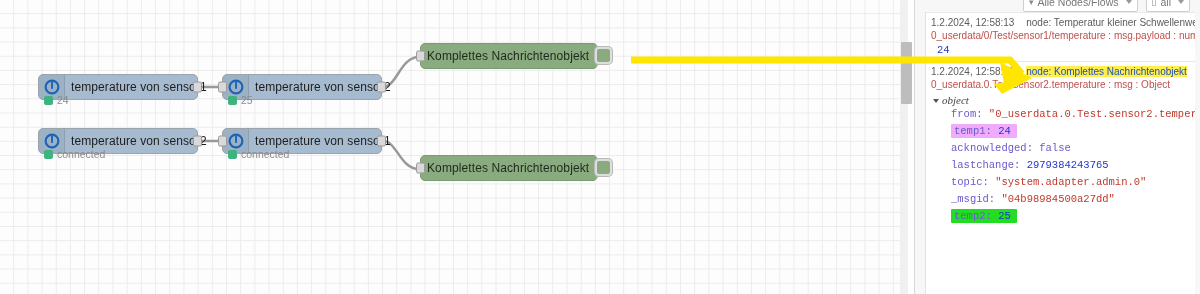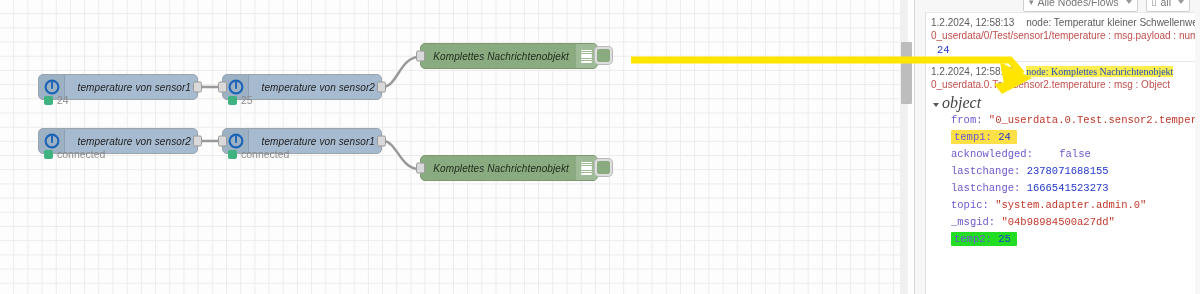--- a/index.html
+++ b/index.html
@@ -40,24 +40,23 @@
   .node .icon-box {
     width: 26px; height: 100%;
     border-right: 1px solid rgba(0,0,0,.10);
     background: rgba(0,0,0,.05);
     border-radius: 4px 0 0 4px;
     display: flex; align-items: center; justify-content: center;
     flex: 0 0 26px;
   }
   .node .label {
     flex: 1 1 auto;
-    font-style: italic;
-    font-size: 10px;
+    font-size: 12px;
     color: #1d1d1d;
-    text-align: right;
+    text-align: center;
     white-space: nowrap;
     padding: 0 6px;
     letter-spacing: .1px;
   }
   .node.out .label { color: #1d2a1c; }
 
   .node .icon-box-right {
     width: 22px; height: 100%;
     border-left: 1px solid rgba(0,0,0,.10);
     background: rgba(255,255,255,.18);
@@ -154,46 +153,46 @@
     width: 270px; height: 282px;
     background: #fff;
     border-left: 1px solid #e2e2e2;
     border-top: 1px solid #e9e9e9;
     overflow: hidden;
   }
   .dbg-msg { border-bottom: 1px solid #e8e8e8; padding: 4px 5px 5px 5px; }
   .dbg-head { font-size: 10px; color: #5c5c5c; white-space: nowrap; }
   .dbg-head .ts { color: #5c5c5c; text-align: right; }
   .dbg-head .nodename { margin-left: 9px; }
-  .dbg-head .nodename.hl { background: #ffee4f; color: #1b4fbf; font-family: Liberation Serif, serif; }
+  .dbg-head .nodename.hl { background: #ffee4f; color: #1b4fbf; }
   .dbg-topic {
     font-size: 10px; color: #c0504d; margin-top: 2px; white-space: nowrap;
   }
   .dbg-value {
     font-size: 10.5px; color: #2236c9; margin-top: 3px; padding-left: 6px;
     font-family: "Liberation Mono", monospace;
   }
 
   
   .obj-tree { padding: 4px 2px 4px 4px; font-family: "Liberation Mono", monospace; font-size: 10.5px; }
-  .obj-root { color: #444; font-style: italic; font-family: "Liberation Serif", serif; font-size: 16px; }
+  .obj-root { color: #444; font-style: italic; font-family: "Liberation Serif", serif; font-size: 11px; }
   .tri {
     display: inline-block; width: 0; height: 0;
     border-left: 4px solid #555;
     border-top: 3.5px solid transparent;
     border-bottom: 3.5px solid transparent;
     margin-right: 3px;
     transform: rotate(90deg) translateY(1px);
   }
   .prop { padding: 2px 0 2px 16px; line-height: 13px; white-space: nowrap; }
   .prop .k { color: #6a5acd; }
   .prop .v-str  { color: #c0392b; }
   .prop .v-num  { color: #2236c9; }
-  .prop .v-bool { color: #6a5acd; margin-left: 20px; }
-  .prop .hl-cyan  { background: #fde047; padding: 1px 6px 1px 3px; border-radius: 1px; }
+  .prop .v-bool { color: #6a5acd; }
+  .prop .hl-cyan  { background: #f0abfc; padding: 1px 6px 1px 3px; border-radius: 1px; }
   .prop .hl-green { background: #22dd22; padding: 1px 6px 1px 3px; border-radius: 1px; }
 
   
   #arrow { position: absolute; left: 0; top: 0; width: 1200px; height: 294px; pointer-events: none; }
 </style>
 </head>
 <body>
 
 <div id="app">
 
@@ -356,26 +355,23 @@
 
           <div class="prop">
             <span class="hl-cyan"><span class="k">temp1</span><span class="k">: </span><span class="v-num">24</span></span>
           </div>
 
           <div class="prop">
             <span class="k">acknowledged</span><span class="k">: </span><span class="v-bool">false</span>
           </div>
 
           <div class="prop">
-            <span class="k">lastchange</span><span class="k">: </span><span class="v-num">2378071688155</span>
-          </div>
-
-          <div class="prop">
-            <span class="k">lastchange</span><span class="k">: </span><span class="v-num">1666541523273</span>
-          </div>
+            <span class="k">lastchange</span><span class="k">: </span><span class="v-num">2979384243765</span>
+          </div>
+
 
           <div class="prop">
             <span class="k">topic</span><span class="k">: </span><span class="v-str">"system.adapter.admin.0"</span>
           </div>
 
           <div class="prop">
             <span class="k">_msgid</span><span class="k">: </span><span class="v-str">"04b98984500a27dd"</span>
           </div>
 
           <div class="prop">

